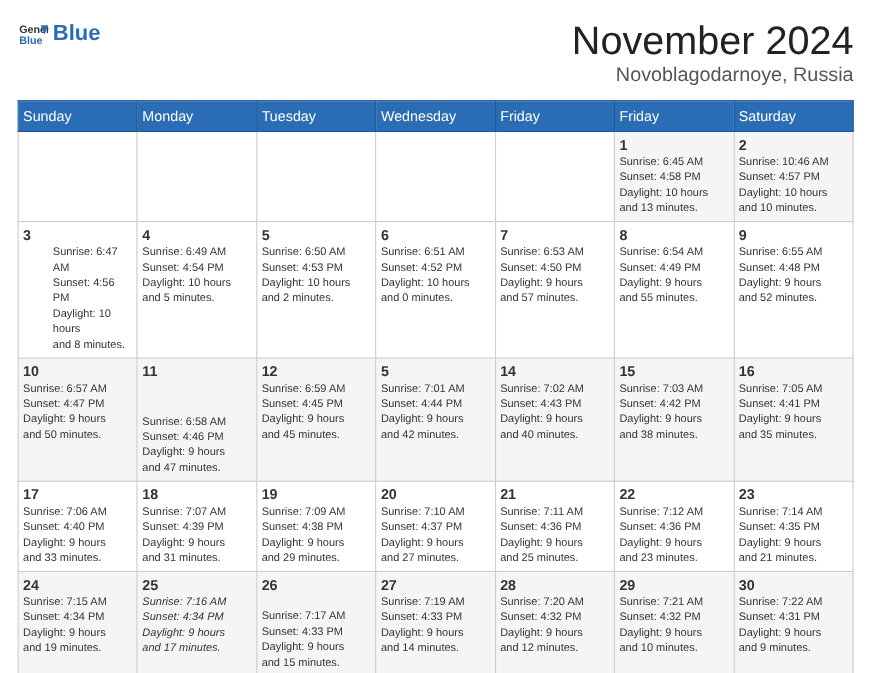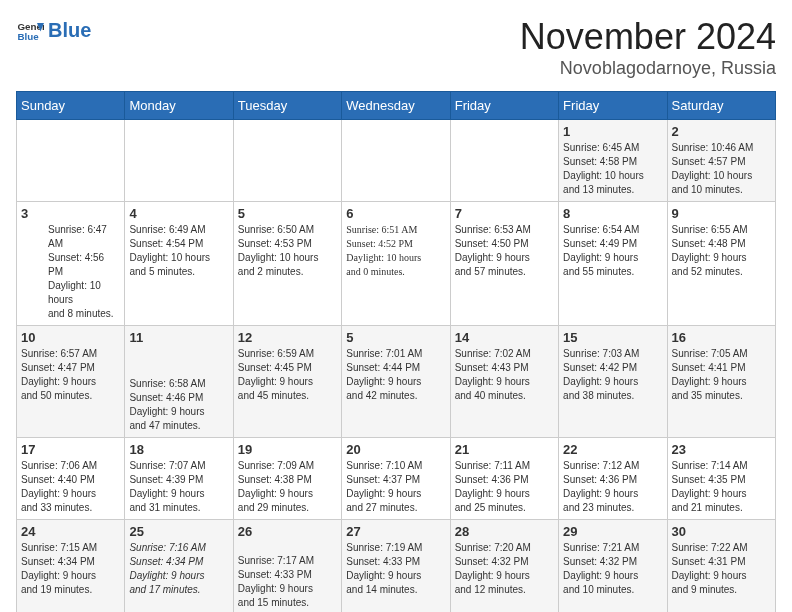--- a/index.html
+++ b/index.html
@@ -149,21 +149,21 @@
         </td>
         <td>
           <span class="day-number">5</span>
           <div class="day-info" style="white-space: pre-line;">Sunrise: 6:50 AM
 Sunset: 4:53 PM
 Daylight: 10 hours
 and 2 minutes.</div>
         </td>
         <td>
           <span class="day-number">6</span>
-          <div class="day-info" style="white-space: pre-line; font-family: Liberation Serif, serif;">Sunrise: 6:51 AM
+          <div class="day-info" style="white-space: pre-line;">Sunrise: 6:51 AM
 Sunset: 4:52 PM
 Daylight: 10 hours
 and 0 minutes.</div>
         </td>
         <td>
           <span class="day-number">7</span>
           <div class="day-info" style="white-space: pre-line;">Sunrise: 6:53 AM
 Sunset: 4:50 PM
 Daylight: 9 hours
 and 57 minutes.</div>

